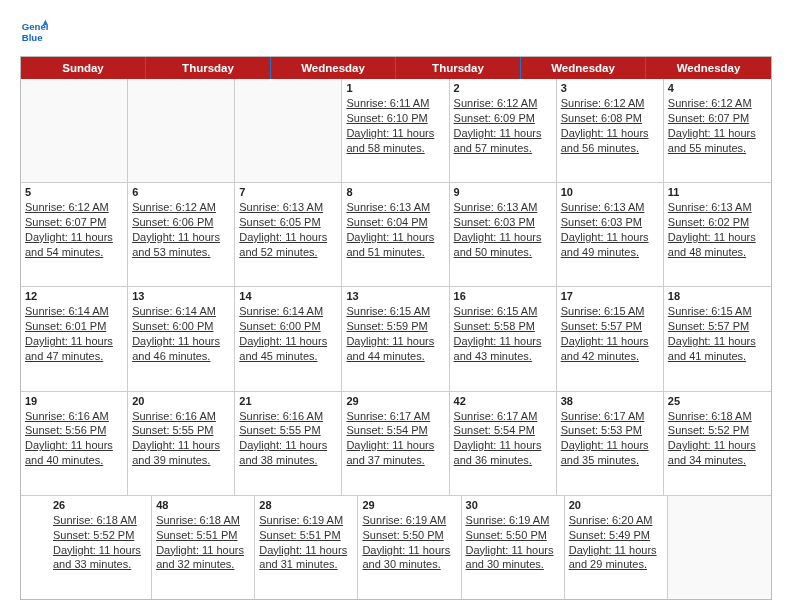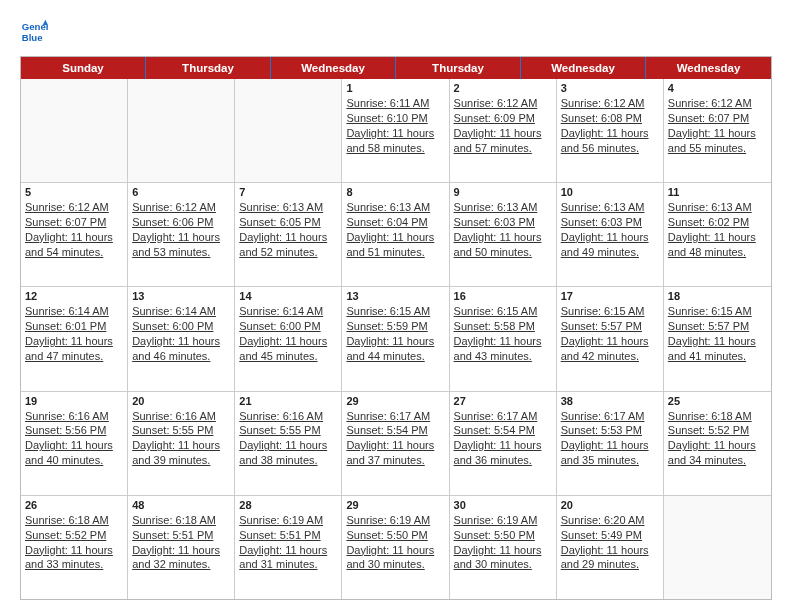--- a/index.html
+++ b/index.html
@@ -69,21 +69,21 @@
       flex: 1;
       display: flex;
       flex-direction: column;
     }
     .cal-week {
       display: grid;
       grid-template-columns: repeat(7, 1fr);
       flex: 1;
       border-bottom: 1px solid #ccc;
     }
-    .cal-week:last-child { border-bottom: none; }
+    .cal-week:last-child { border-bottom: none; margin-left: 28px; }
     .cal-cell {
       border-right: 1px solid #ccc;
       padding: 3px 4px;
       font-size: 8.8px;
       color: #333;
       vertical-align: top;
       min-height: 0;
       display: flex;
       flex-direction: column;
     }
@@ -221,21 +221,21 @@
           </div>
           <div class="cal-cell">
             <div class="day-num">21</div>
             <div class="day-info">Sunrise: 6:16 AM<br>Sunset: 5:55 PM<br>Daylight: 11 hours and 38 minutes.</div>
           </div>
           <div class="cal-cell">
             <div class="day-num">29</div>
             <div class="day-info">Sunrise: 6:17 AM<br>Sunset: 5:54 PM<br>Daylight: 11 hours and 37 minutes.</div>
           </div>
           <div class="cal-cell">
-            <div class="day-num">27</div>
+            <div class="day-num">42</div>
             <div class="day-info">Sunrise: 6:17 AM<br>Sunset: 5:54 PM<br>Daylight: 11 hours and 36 minutes.</div>
           </div>
           <div class="cal-cell">
             <div class="day-num">38</div>
             <div class="day-info">Sunrise: 6:17 AM<br>Sunset: 5:53 PM<br>Daylight: 11 hours and 35 minutes.</div>
           </div>
           <div class="cal-cell">
             <div class="day-num">25</div>
             <div class="day-info">Sunrise: 6:18 AM<br>Sunset: 5:52 PM<br>Daylight: 11 hours and 34 minutes.</div>
           </div>

